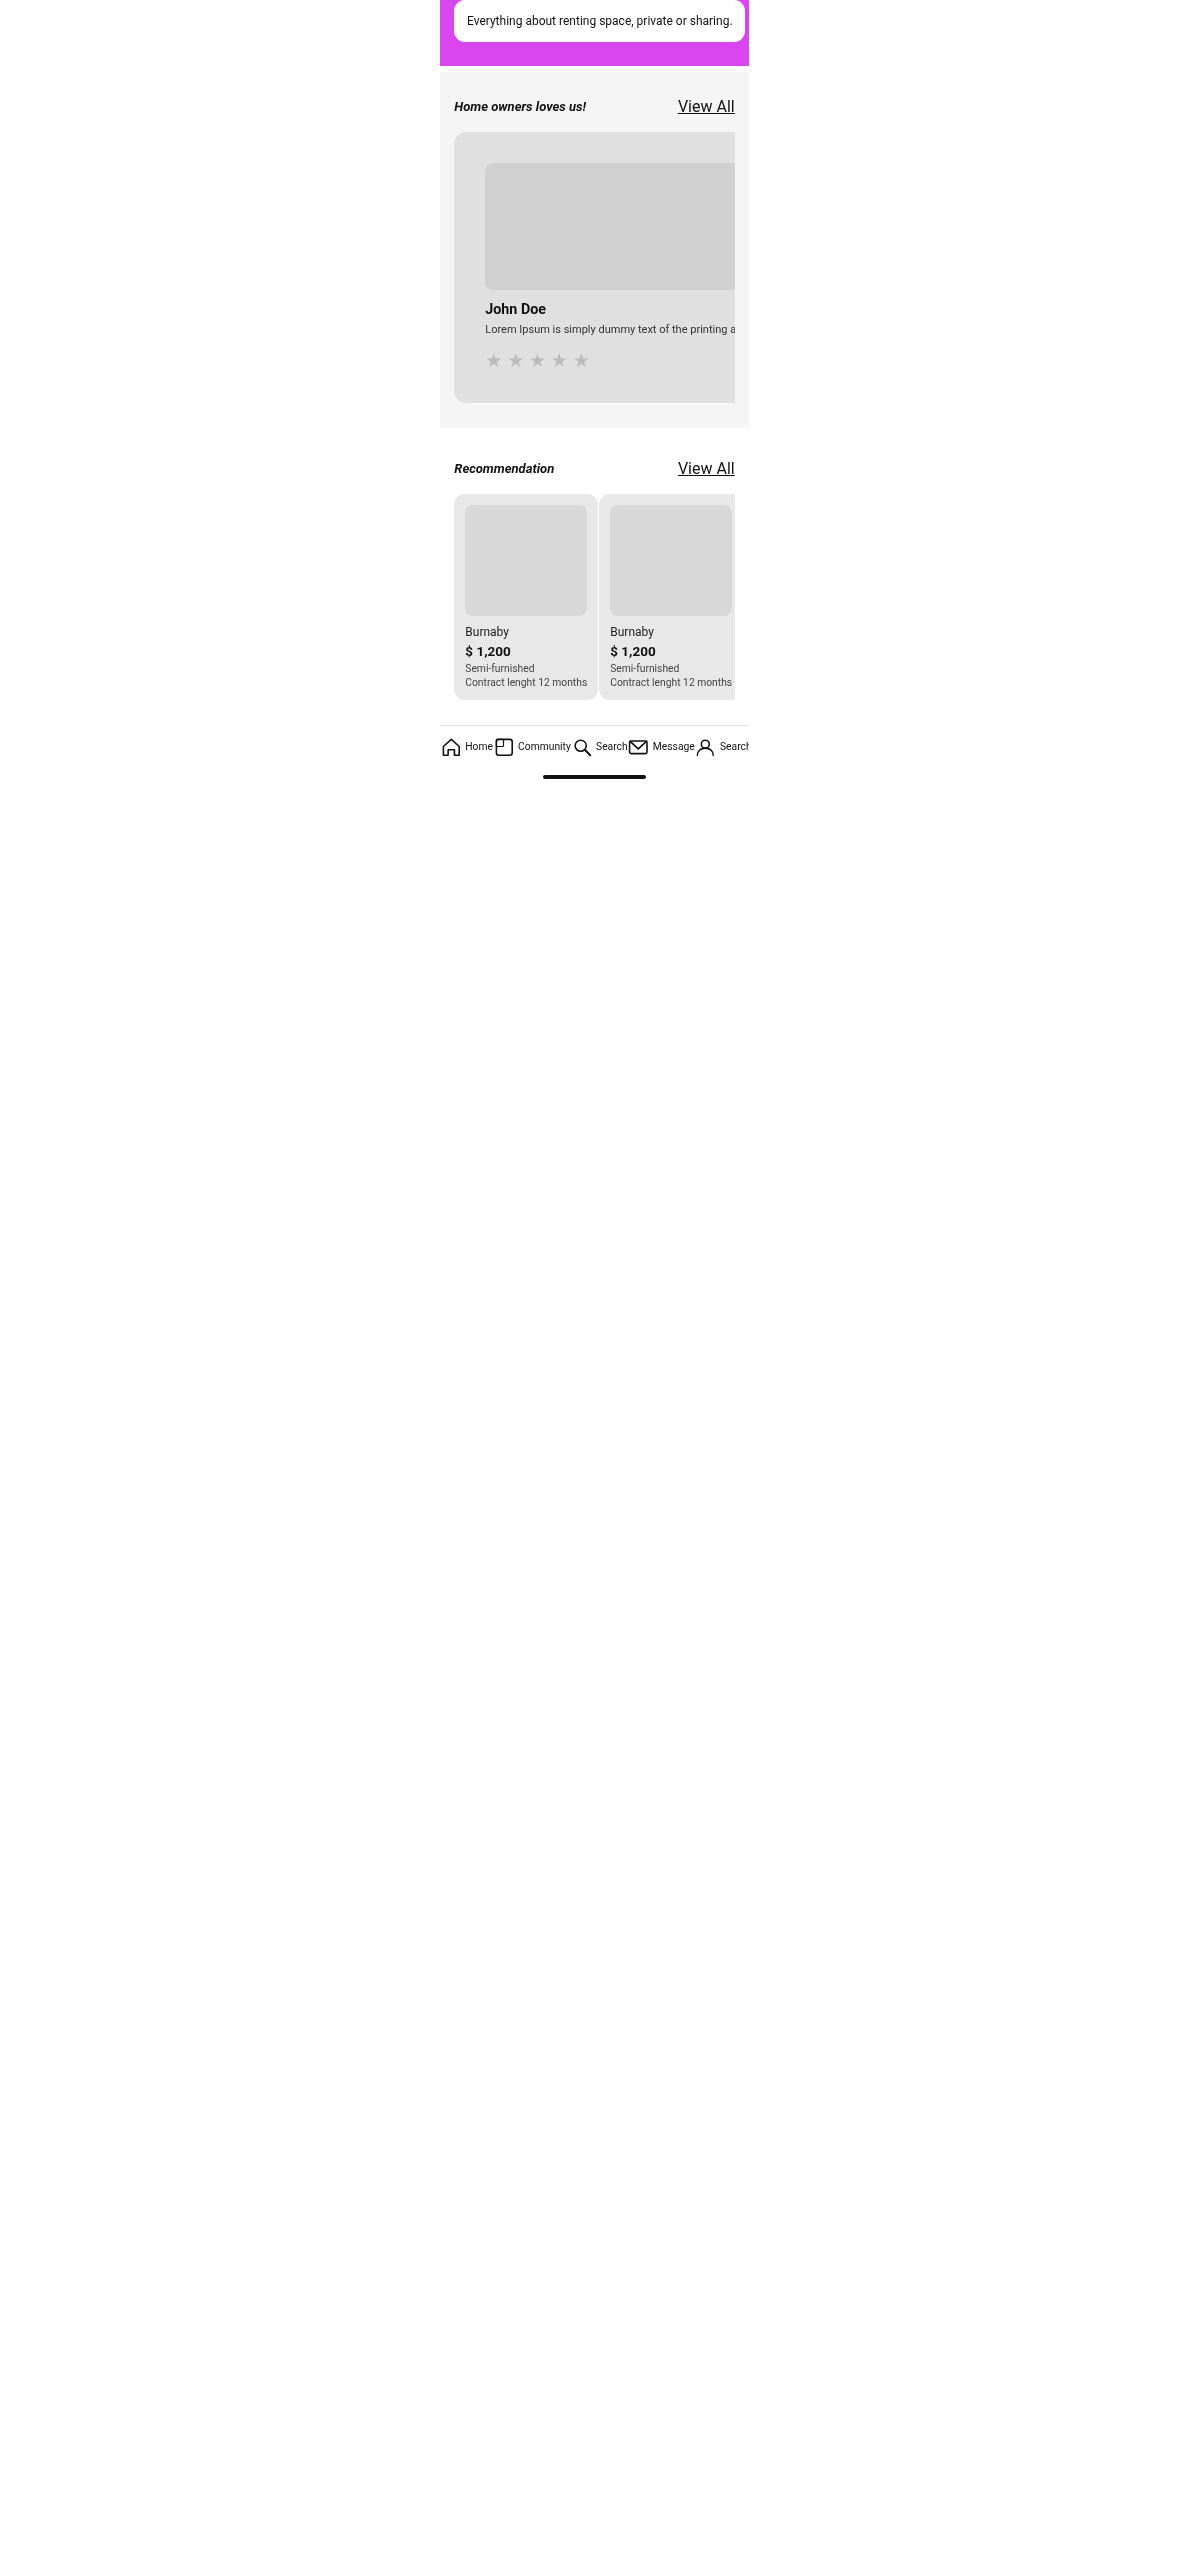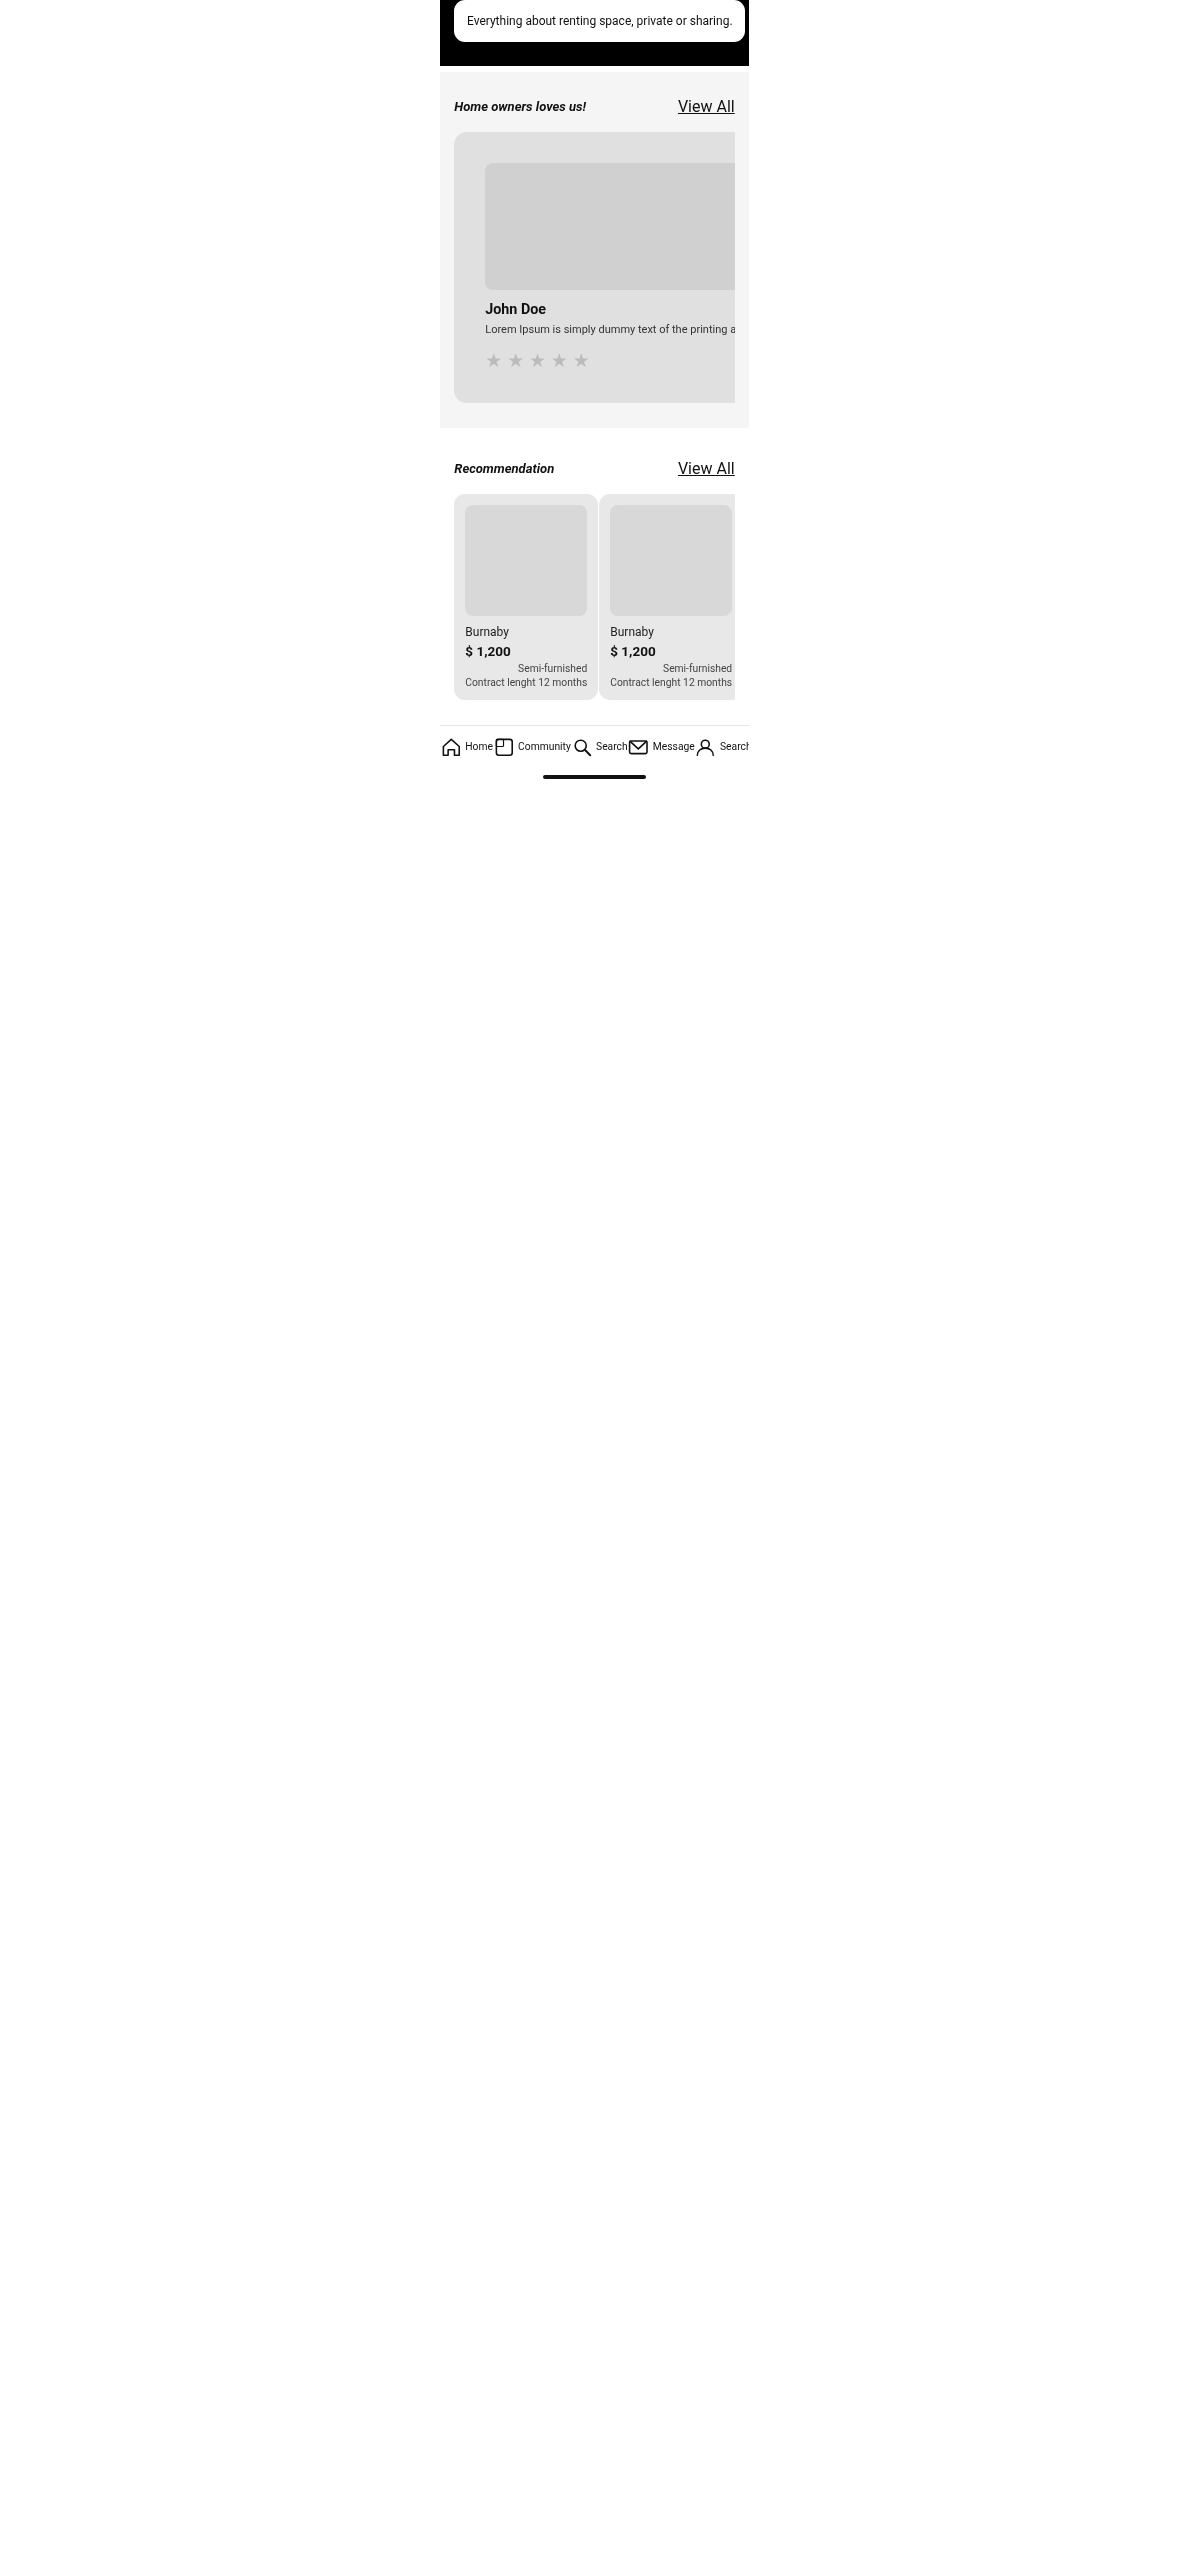--- a/index.html
+++ b/index.html
@@ -18,21 +18,21 @@
     }
 
     .page-wrapper {
       width: 309px;
       background: #fff;
       position: relative;
     }
 
     
     .top-cards-section {
-      background: #000000;
+      background: #d946ef;
       padding: 0 14.3px 24px 14.3px;
       display: flex;
       gap: 12.7px;
       overflow: hidden;
     }
 
     .top-card {
       background: #fff;
       border-radius: 11px;
       padding: 12.7px;
@@ -160,21 +160,20 @@
       font-size: 13.5px;
       font-weight: 700;
       color: #111;
       margin-bottom: 3.2px;
     }
 
     .property-furnished {
       font-size: 10.3px;
       color: #444;
       margin-bottom: 1.6px;
-      text-align: right;
     }
 
     .property-contract {
       font-size: 10.3px;
       color: #444;
     }
 
     
     .bottom-nav {
       position: sticky;

